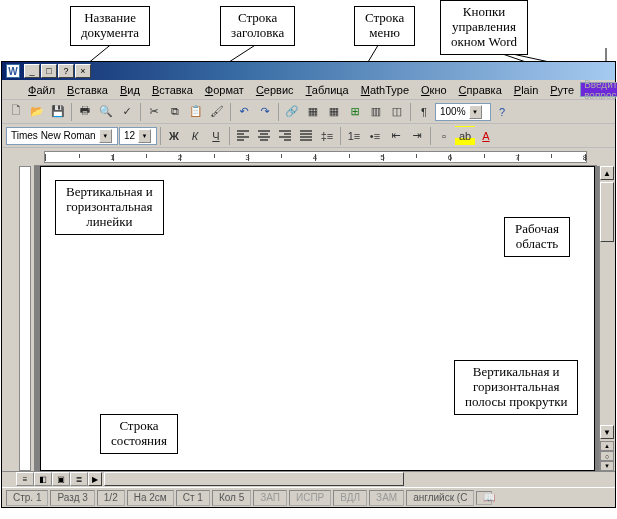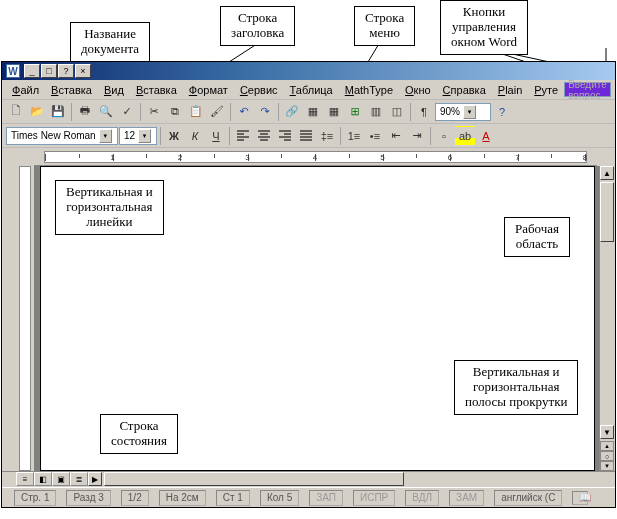--- a/index.html
+++ b/index.html
@@ -60,21 +60,21 @@
     border: 1px solid #fff; border-right-color: #404040; border-bottom-color: #404040;
     display: flex; align-items: center; justify-content: center; font-size: 9px; font-family: Arial;
     color: #000;
   }
 
   .menubar {
     height: 20px;
     background: #d4d0c8;
     display: flex;
     align-items: center;
-    padding: 0 4px;
+    padding: 0 20px;
     gap: 0;
     border-bottom: 1px solid #bbb;
   }
   .menuitem { padding: 2px 6px; font-size: 11px; text-decoration: underline; text-decoration-color: transparent; }
   .menuitem::first-letter { text-decoration: underline; }
   .askbox {
     margin-left: auto;
     width: 90px; height: 15px; background: #6d28d9; border: 1px solid #7f9db9;
     color: #aaa; font-size: 10px; padding: 0 3px; display: flex; align-items: center;
   }
@@ -144,21 +144,21 @@
   .vbtn { width:18px; height:14px; border:1px solid #888; border-top-color:#fff; border-left-color:#fff; background:#d4d0c8; font-size:8px; display:flex; align-items:center; justify-content:center; }
   .scroll-h { flex:1; position:relative; background:#d4d0c8; }
   .scroll-h .arrow.left { left:0; top:0; }
   .scroll-h .arrow.right { right:18px; top:0; }
   .scroll-h .thumb { position:absolute; left:16px; top:0; height:14px; width:300px; background:#d4d0c8; border:1px solid #fff; border-right-color:#404040; border-bottom-color:#404040; }
 
   .statusbar {
     height: 20px; background:#d4d0c8; border-top:1px solid #fff;
     display:flex; align-items:center; font-size:10px; color:#555; padding:0 4px; gap:2px;
   }
-  .stat { border:1px solid #aaa; border-top-color:#888; border-left-color:#888; padding:1px 6px; height:16px; display:flex; align-items:center;margin-left:8px; }
+  .stat { border:1px solid #aaa; border-top-color:#888; border-left-color:#888; padding:1px 6px; height:16px; display:flex; align-items:center; }
   .stat.dis { color:#999; }
   .spell { width:16px; height:14px; }
 </style>
 </head>
 <body>
 
 <svg class="lines">
   <g stroke="#000" stroke-width="1" fill="none">
     <line x1="114" y1="42" x2="76" y2="73"></line>
     <line x1="260" y1="42" x2="212" y2="73"></line>
@@ -172,21 +172,21 @@
     <line x1="480" y1="195" x2="452" y2="130"></line>
     <line x1="516" y1="230" x2="420" y2="300"></line>
     <line x1="602" y1="182" x2="602" y2="360"></line>
     <line x1="558" y1="368" x2="602" y2="314"></line>
     <line x1="558" y1="408" x2="492" y2="470"></line>
     <line x1="140" y1="432" x2="93" y2="490"></line>
   </g>
 </svg>
 
 <div class="callouts">
-  <div class="callout" style="left:70px; top:6px;margin-top:16px;">Название
+  <div class="callout" style="left:70px; top:6px;">Название
 документа</div>
   <div class="callout" style="left:220px; top:6px;">Строка
 заголовка</div>
   <div class="callout" style="left:354px; top:6px;">Строка
 меню</div>
   <div class="callout" style="left:440px; top:0px;">Кнопки
 управления
 окном Word</div>
   <div class="callout" style="left:55px; top:180px;">Вертикальная и
 горизонтальная
@@ -247,21 +247,21 @@
     <div class="tsep"></div>
     <div class="tbtn">🔗</div>
     <div class="tbtn">▦</div>
     <div class="tbtn">▦</div>
     <div class="tbtn" style="color:#1a7a1a">⊞</div>
     <div class="tbtn">▥</div>
     <div class="tbtn">◫</div>
     <div class="tsep"></div>
     <div class="tbtn">¶</div>
     <div class="combo" style="width:56px">
-        <span>90%</span>
+        <span>100%</span>
         <span class="dd">▾</span>
       </div>
     <div class="tbtn" style="color:#1f4fa8">?</div>
   </div>
 
   <div class="toolbar">
     <div class="combo" style="width:112px">
         <span>Times New Roman</span>
         <span class="dd">▾</span>
       </div>

